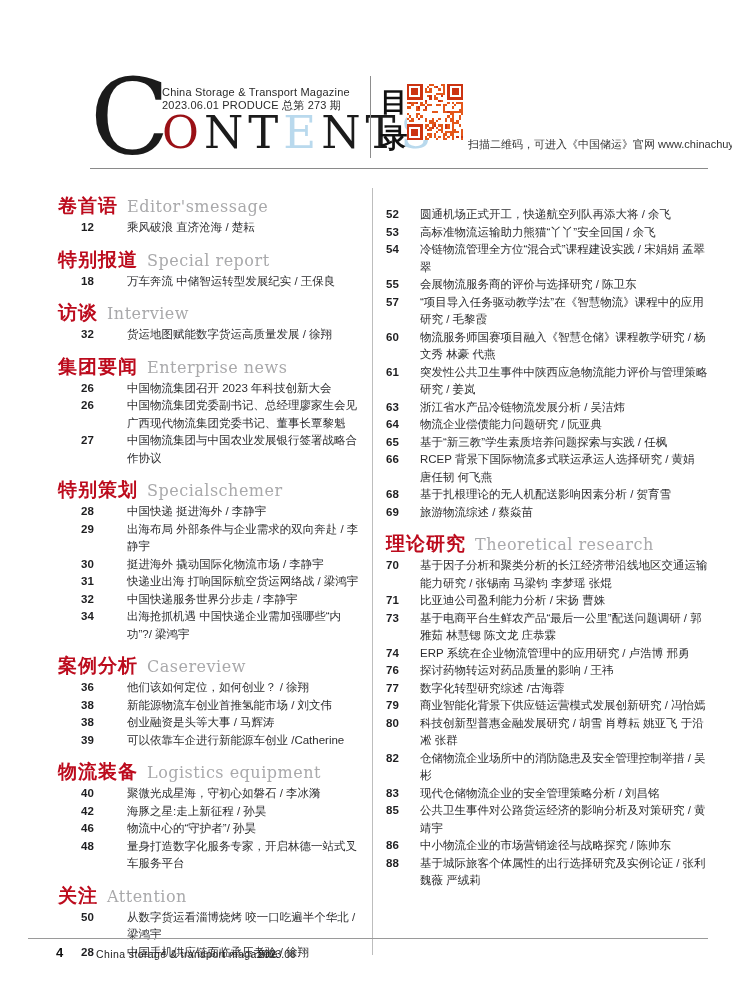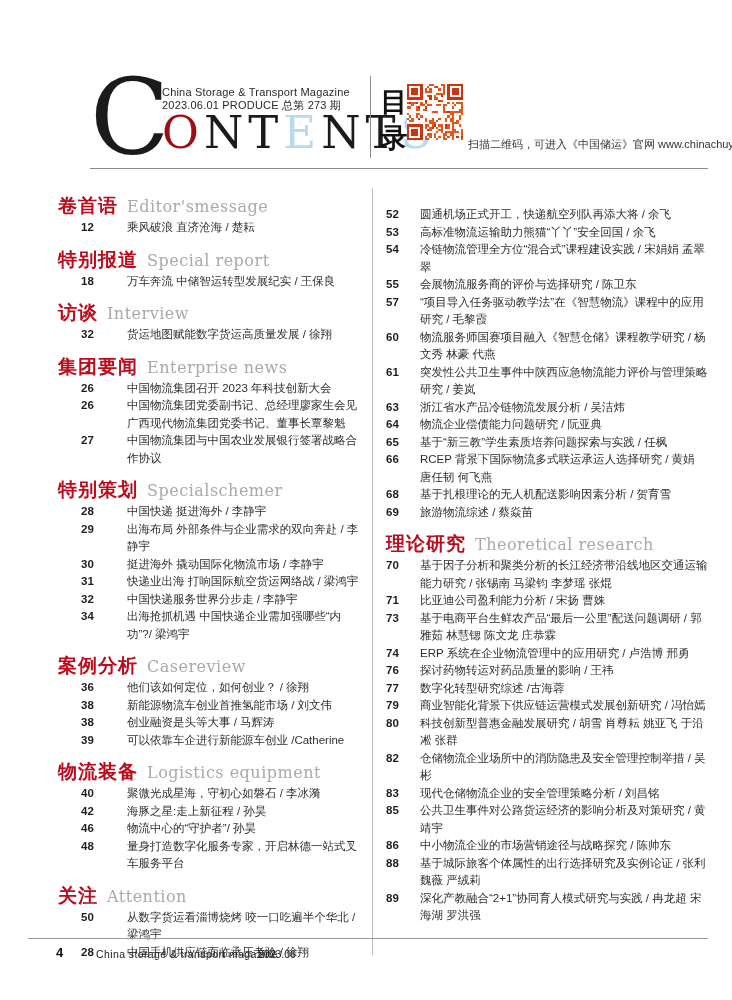--- a/index.html
+++ b/index.html
@@ -471,24 +471,20 @@
             <span class="txt">公共卫生事件对公路货运经济的影响分析及对策研究 / 黄靖宇</span>
           </div>
           <div class="entry">
             <span class="num">86</span>
             <span class="txt">中小物流企业的市场营销途径与战略探究 / 陈帅东</span>
           </div>
           <div class="entry">
             <span class="num">88</span>
             <span class="txt">基于城际旅客个体属性的出行选择研究及实例论证 / 张利 魏薇 严绒莉</span>
           </div>
-          <div class="entry">
-            <span class="num">89</span>
-            <span class="txt">深化产教融合“2+1”协同育人模式研究与实践 / 冉龙超 宋海湖 罗洪强</span>
-          </div>
         </div>
       </div>
   </div>
 
   <div class="ftr-rule"></div>
   <div class="ftr-page">4</div>
   <div class="ftr-mag">China storage &amp; transport magazine</div>
   <div class="ftr-issue">2023.06</div>
 </div>
 

